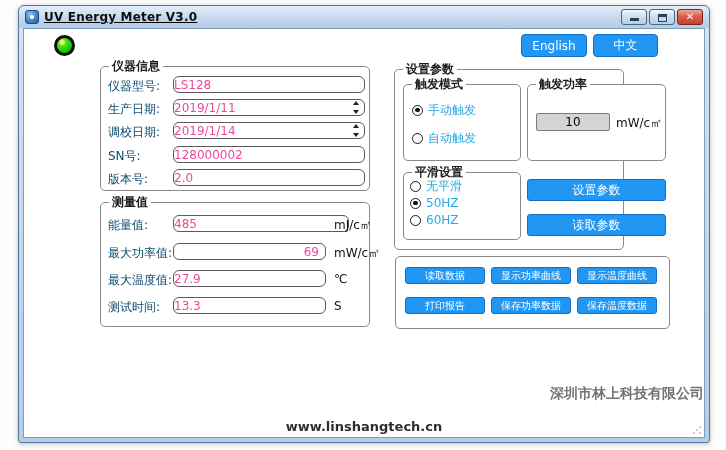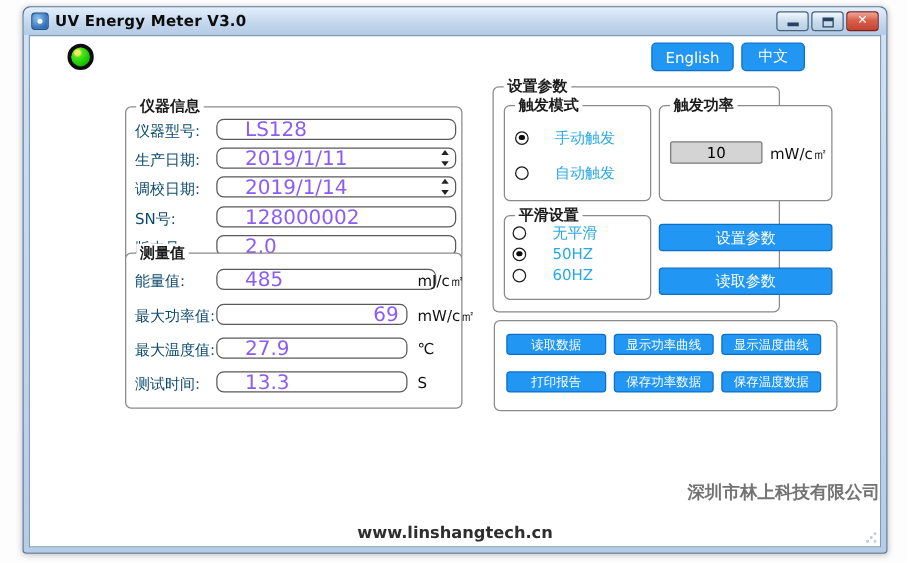--- a/index.html
+++ b/index.html
@@ -5,21 +5,21 @@
   * { box-sizing: border-box; margin: 0; padding: 0; }
   html,body { width:726px; height:450px; background:#fff; font-family:"DejaVu Sans","Liberation Sans",sans-serif; }
   #stage { position:relative; width:726px; height:450px; background:#fdfdfd; overflow:hidden; }
 
   
   .window { position:absolute; left:18px; top:5px; width:692px; height:438px;
             background:linear-gradient(#d3e3f4,#b6cde7); border:1px solid #56759a;
             border-radius:6px 6px 3px 3px; box-shadow:0 1px 5px rgba(0,0,0,.25); }
   .titlebar { position:absolute; left:0; top:0; right:0; height:22px; display:flex; align-items:center;
               padding-left:6px; border-radius:6px 6px 0 0;
-              background:linear-gradient(#e3eefb, #c2d6ec 60%, #b4cbe5); }
+              background:linear-gradient(#e3eefb, #c2d6ec 60%, #b4cbe5);text-decoration:underline; }
   .app-icon { width:14px; height:14px; border-radius:3px; margin-right:5px;
               background:radial-gradient(circle at 35% 30%, #8ec3f0, #2e6db6 75%);
               border:1px solid #1d4f8b; position:relative; }
   .app-icon::after { content:""; position:absolute; left:4px; top:4px; width:4px; height:4px;
               background:#fff; border-radius:50%; }
   .win-title { font-size:12px; font-weight:600; color:#0c0c0c; letter-spacing:.2px; }
   .caption { position:absolute; right:6px; top:3px; display:flex; gap:2px; }
   .cap-btn { width:26px; height:16px; border-radius:3px; border:1px solid #49657f;
              background:linear-gradient(#f2f8fd,#cbdded 50%,#b9cfe4); display:flex; align-items:flex-end; justify-content:center; cursor:default; }
   .cap-btn .bar { width:9px; height:3px; background:#27415f; margin-bottom:3px; }
@@ -33,48 +33,48 @@
   
   .led { position:absolute; left:30px; top:6px; width:21px; height:21px; border-radius:50%;
          border:3px solid #0d0d0d;
          background:radial-gradient(circle at 34% 28%, #ffe95c 0 13%, #49e61c 26%, #1ecc04 60%, #0b9c00 100%); }
 
   
   .bluebtn { background:#2196f3; border:1px solid #0e6fc9; border-radius:4px; color:#fff;
              font-family:"DejaVu Sans","Liberation Sans",sans-serif; font-size:12px; cursor:pointer;
              display:flex; align-items:center; justify-content:center; }
   .lang-en { position:absolute; left:497px; top:5px; width:66px; height:23px; }
-  .lang-zh { position:absolute; left:569px; top:5px; width:51px; height:23px; }
+  .lang-zh { position:absolute; left:569px; top:5px; width:65px; height:23px; }
 
   
   .grp { position:absolute; border:1px solid #8a8a8a; border-radius:5px; background:#fff; }
   .legend { position:absolute; top:-8px; left:8px; background:#fff; padding:0 3px;
             font-size:12px; font-weight:600; color:#1b1b1b; line-height:14px; white-space:nowrap; }
 
-  .grp-info { left:76px; top:56px; width:270px; height:125px; }
+  .grp-info { left:76px; top:37px; width:270px; height:125px; }
   .grp-meas { left:76px; top:173px; width:270px; height:125px; }
   .grp-set  { left:370px; top:40px; width:230px; height:181px; }
   .grp-act  { left:371px; top:227px; width:275px; height:73px; }
 
   .row { position:absolute; left:0; width:100%; height:17px; }
   .flabel { position:absolute; left:7px; top:2px; font-size:12px; color:#0c4a6e; white-space:nowrap; }
   .tfield { position:absolute; height:17px; border:1px solid #595959; border-radius:6px;
-            font-family:"DejaVu Sans","Liberation Sans",sans-serif; font-size:16px; color:#8b5cf6;
-            padding:0 20px 0 22px; background:#fff; outline:none; }
+            font-family:"DejaVu Sans","Liberation Sans",sans-serif; font-size:12px; color:#ec4899;
+            padding:0 20px 0 0; background:#fff; outline:none; }
   .tfield.noarrow { padding-right:6px; }
   .spin { position:absolute; width:10px; height:13px; display:flex; flex-direction:column;
           align-items:center; justify-content:space-between; cursor:pointer; }
   .tri-up { width:0; height:0; border-left:3.5px solid transparent; border-right:3.5px solid transparent;
             border-bottom:4.5px solid #222; }
   .tri-dn { width:0; height:0; border-left:3.5px solid transparent; border-right:3.5px solid transparent;
             border-top:4.5px solid #222; }
   .unit { position:absolute; font-size:12px; color:#111; top:2px; white-space:nowrap; }
 
   
-  .radio-row { position:absolute; display:flex; align-items:center; gap:21px; height:14px; }
+  .radio-row { position:absolute; display:flex; align-items:center; gap:5px; height:14px; }
   .radio { width:11px; height:11px; border:1.6px solid #1c1c1c; border-radius:50%; background:#fff; flex:0 0 auto; }
   .radio.sel { display:flex; align-items:center; justify-content:center; }
   .radio.sel::after { content:""; width:4.5px; height:4.5px; background:#0c0c0c; border-radius:50%; }
   .radio-label { font-size:12px; color:#29a9e3; white-space:nowrap; }
 
   
   .grp-trigmode { left:8px; top:14px; width:118px; height:77px; }
   .grp-trigpow  { left:132px; top:14px; width:139px; height:77px; }
   .grp-smooth   { left:8px; top:102px; width:118px; height:68px; }
   .powfield { position:absolute; left:8px; top:28px; width:74px; height:18px; border:1px solid #7a7a7a;

